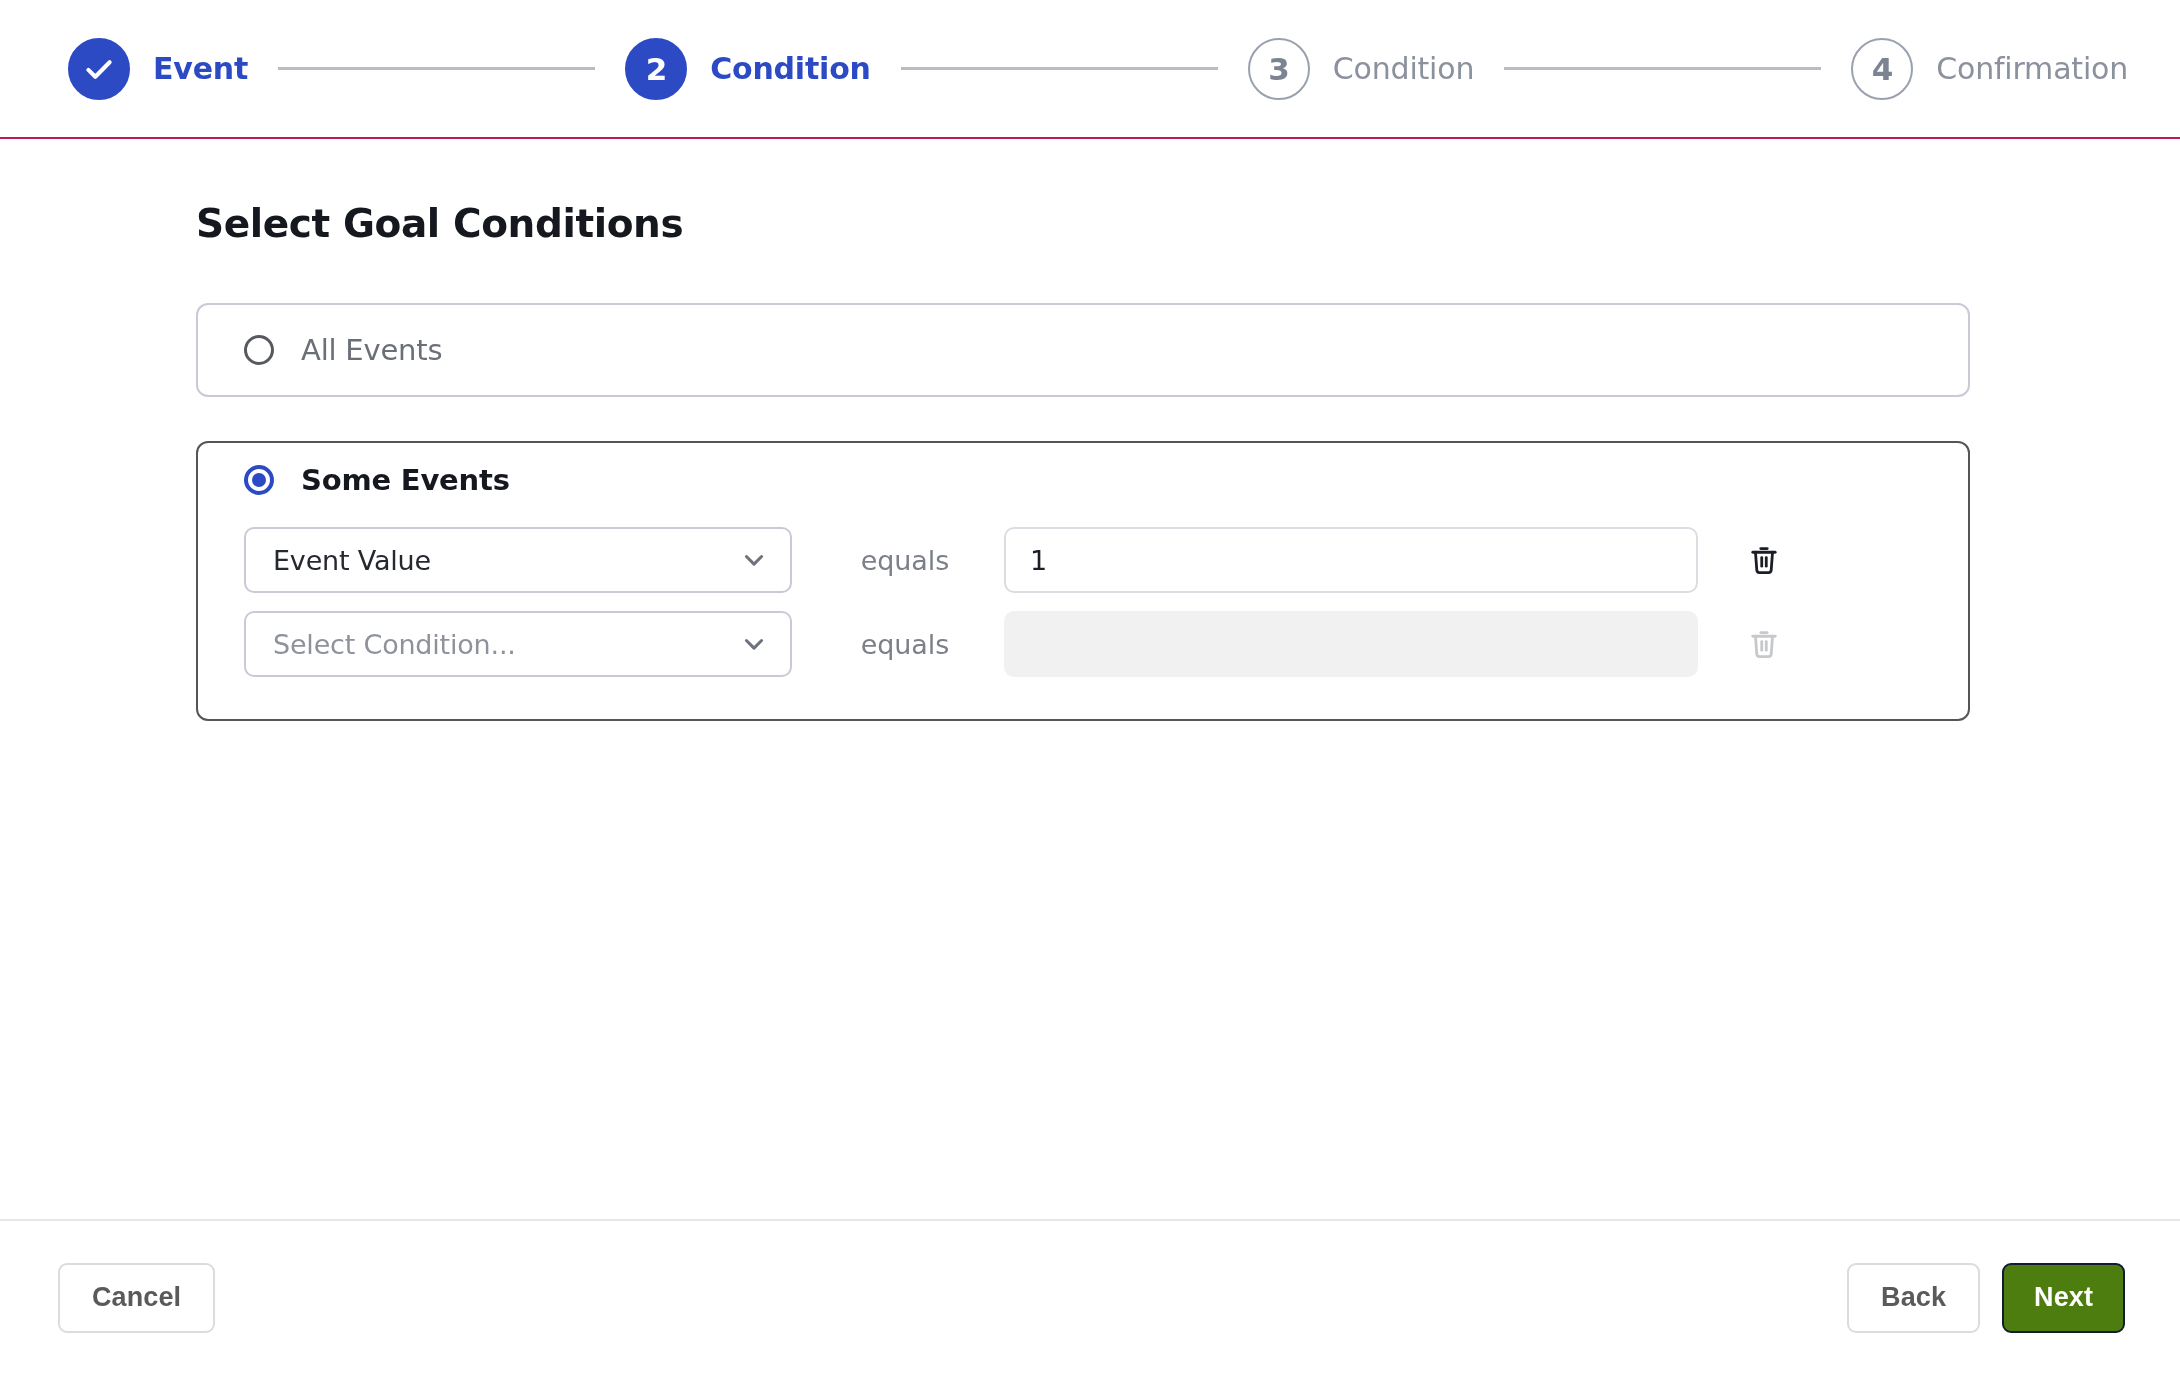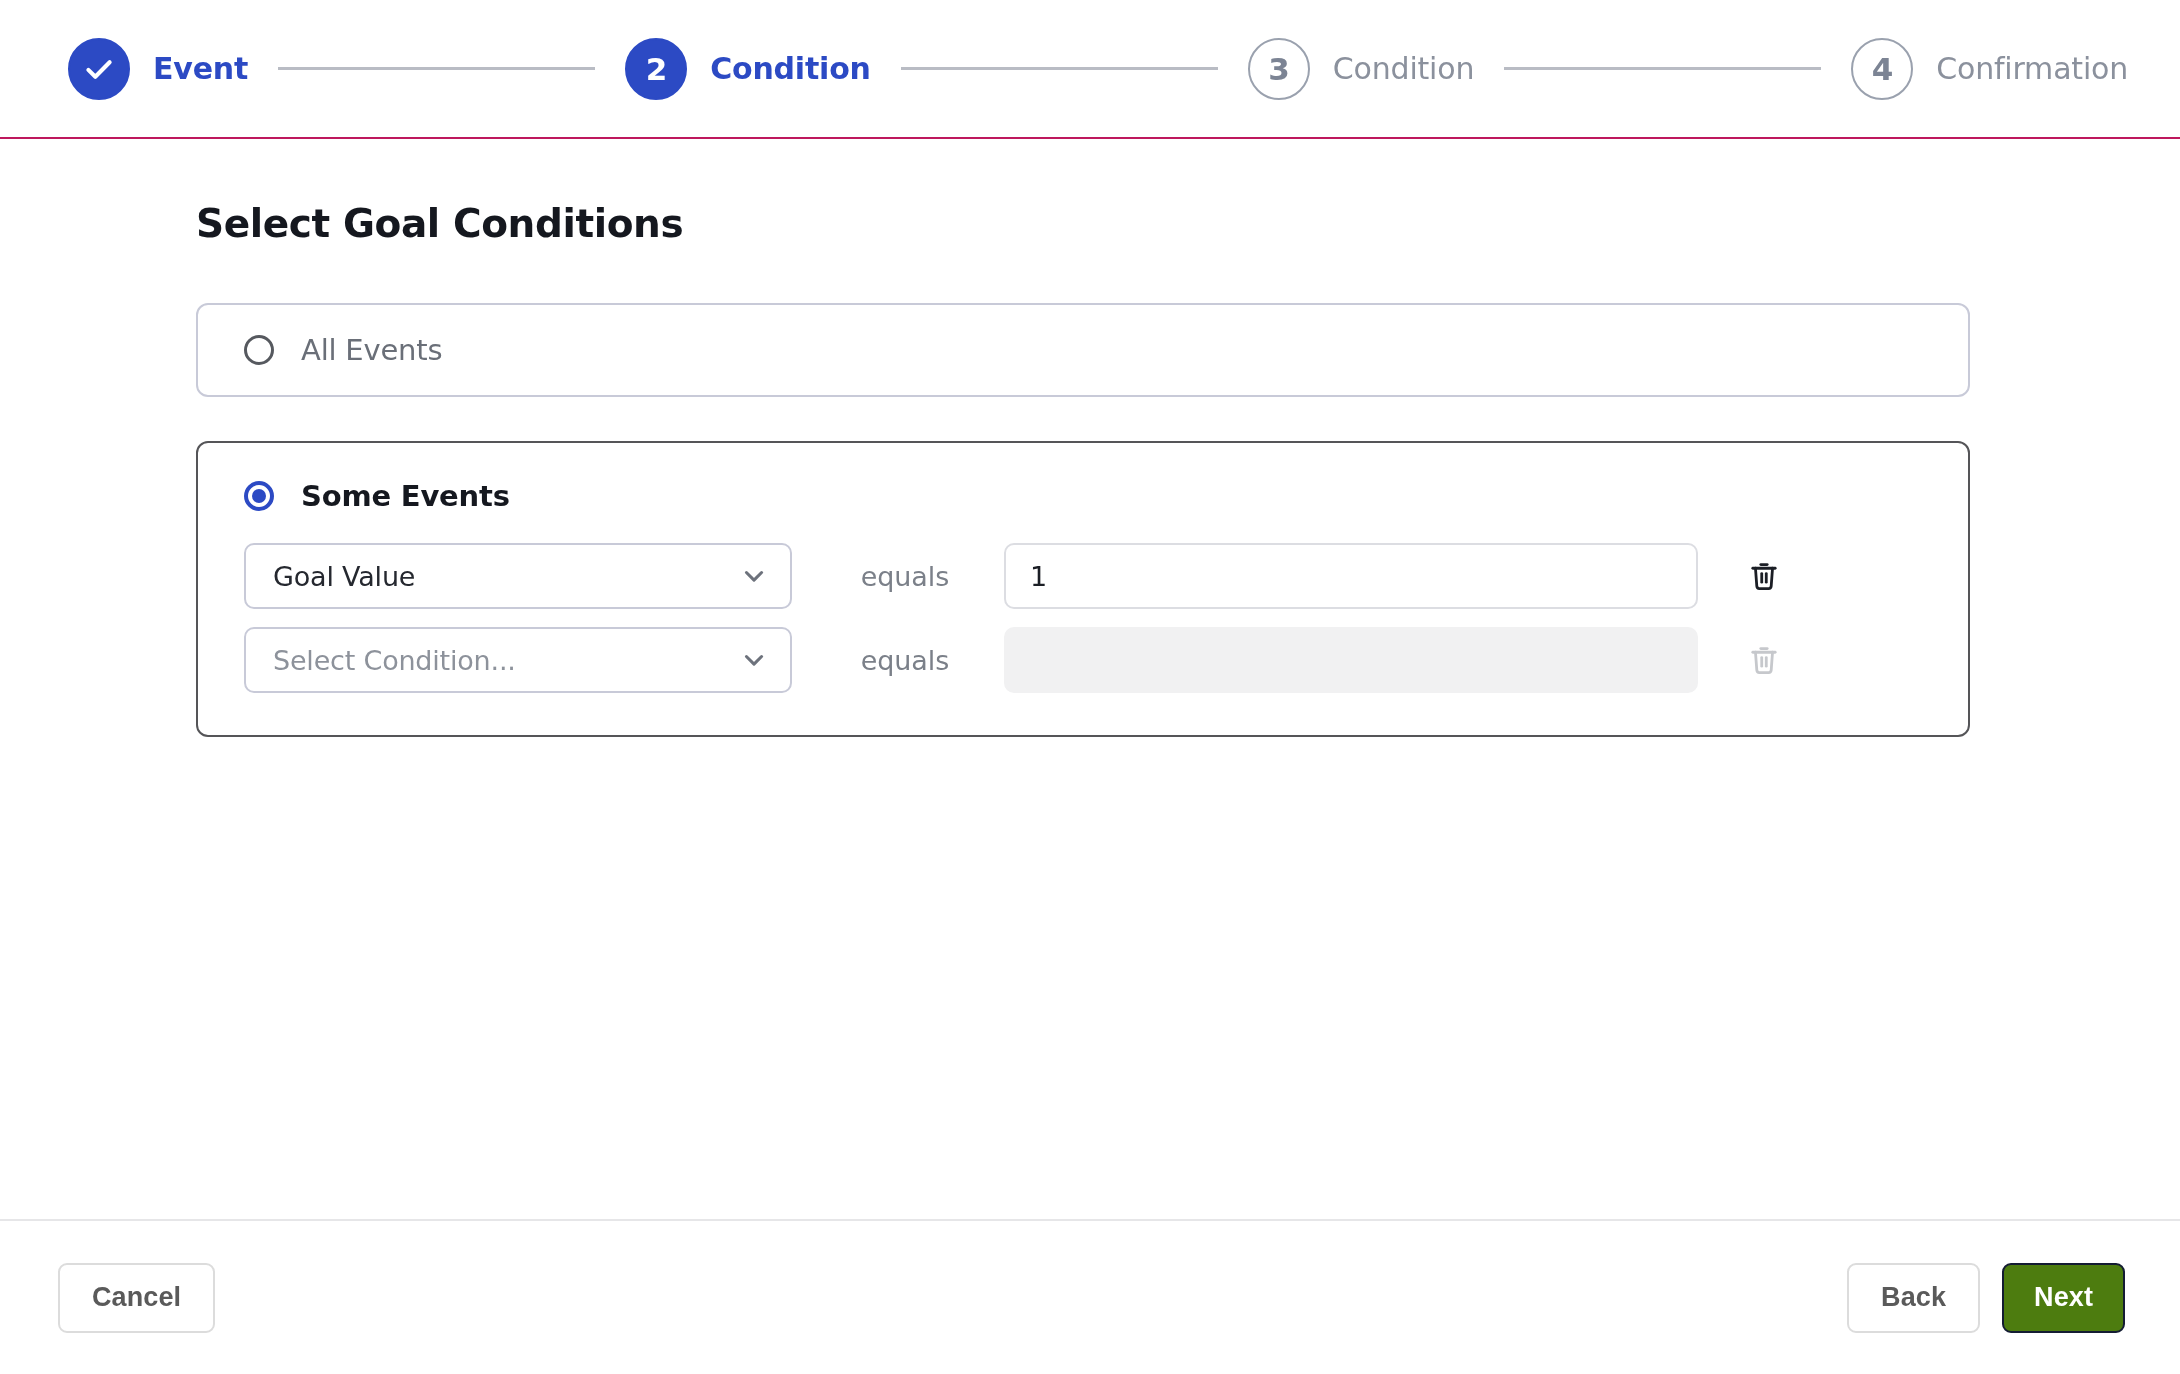--- a/index.html
+++ b/index.html
@@ -124,21 +124,21 @@
   .option-card.inactive {
     border: 2px solid #c8cad8;
     padding: 26px 0 26px 46px;
     height: 94px;
     display: flex;
     align-items: center;
     margin-bottom: 44px;
   }
   .option-card.active {
     border: 2px solid #555558;
-    padding: 36px 0 42px 46px;
+    padding: 20px 0 42px 46px;
     margin-bottom: 40px;
   }
 
   .radio-row {
     display: flex;
     align-items: center;
   }
   .radio {
     width: 30px;
     height: 30px;
@@ -381,21 +381,21 @@
       <div class="option-card active">
         <div class="radio-row">
           <span class="radio on"></span>
           <span class="radio-label strong">Some Events</span>
         </div>
 
         <div class="cond-rows">
 
           <div class="cond-row">
             <div class="select">
-              <span class="select-text value">Goal Value</span>
+              <span class="select-text value">Event Value</span>
               <svg class="chevron" viewBox="0 0 24 24" fill="none">
                 <path d="M5.5 9L12 15.5L18.5 9" stroke="#6d727c" stroke-width="2.6" stroke-linecap="round" stroke-linejoin="round"></path>
               </svg>
             </div>
 
             <span class="operator">equals</span>
 
             <div class="value-input enabled">
               <span>1</span>
             </div>

